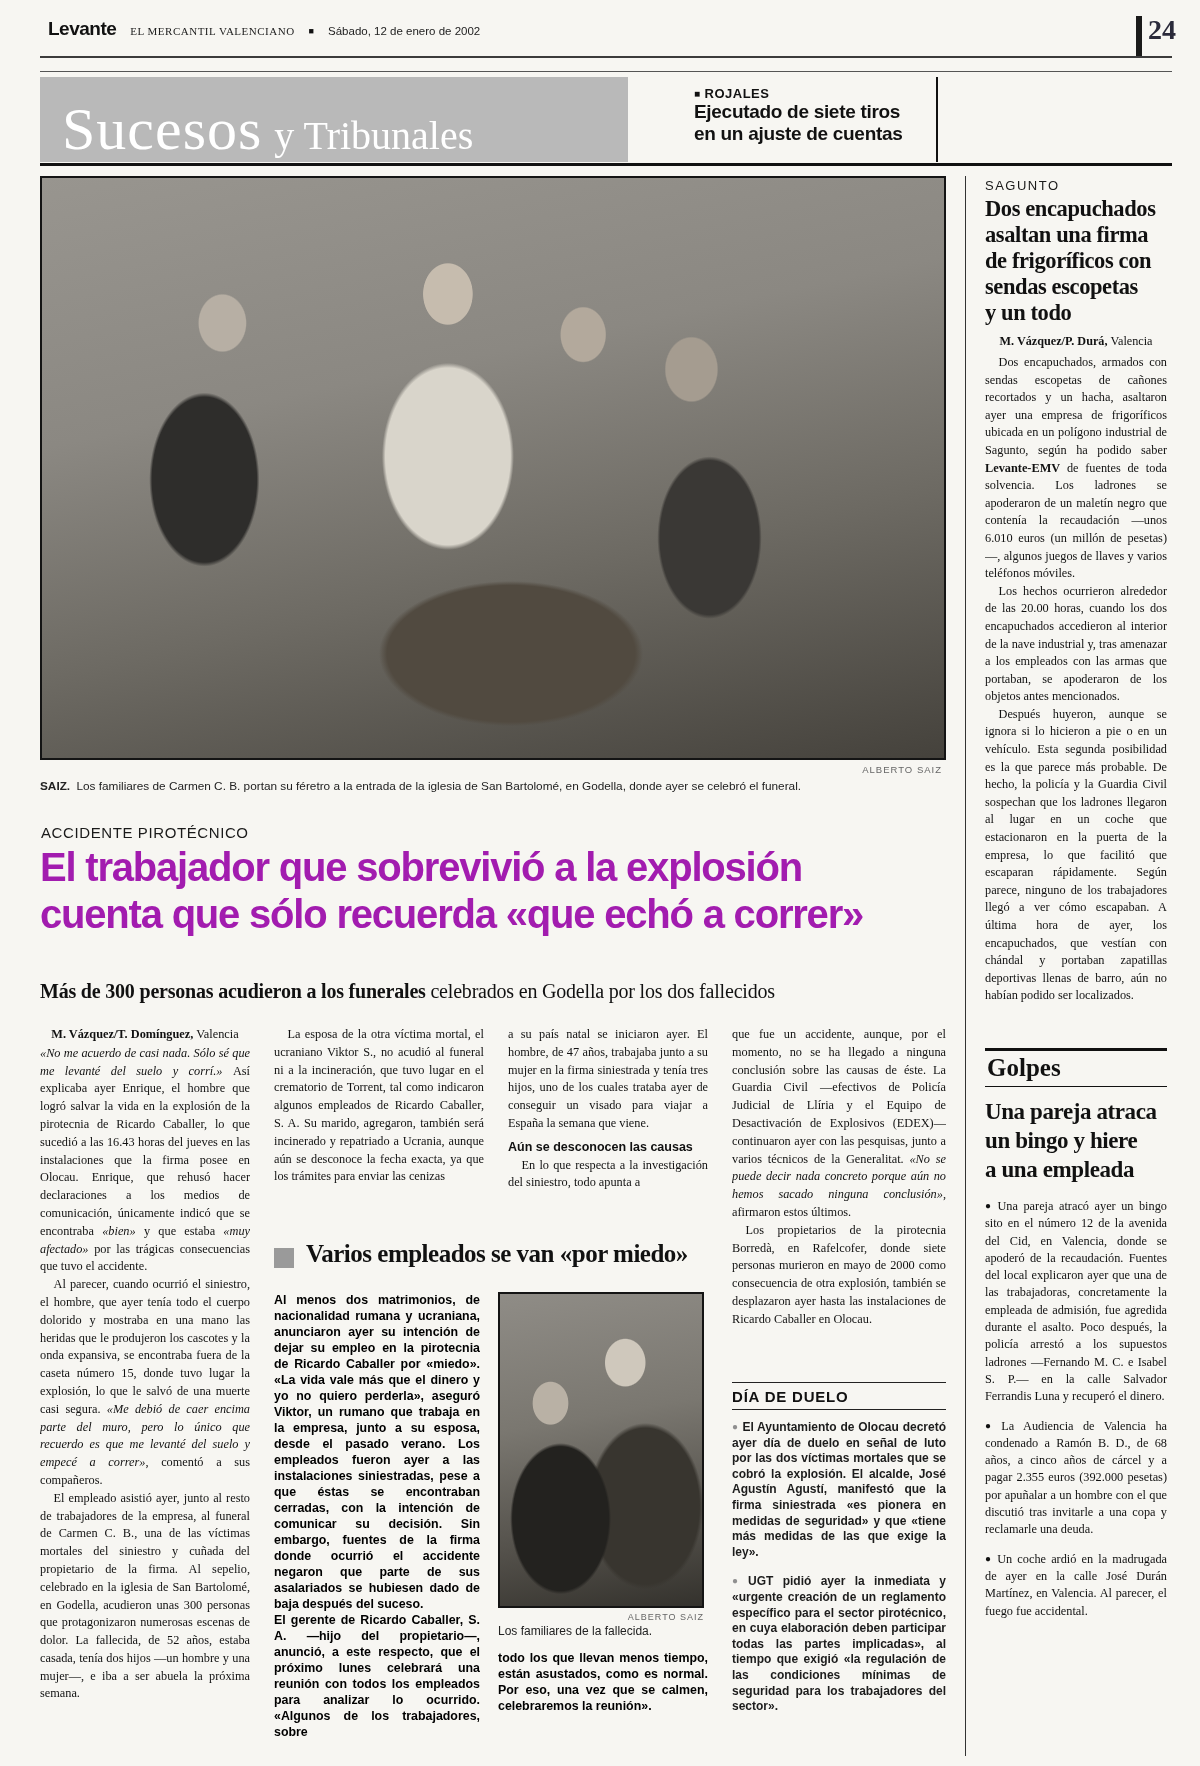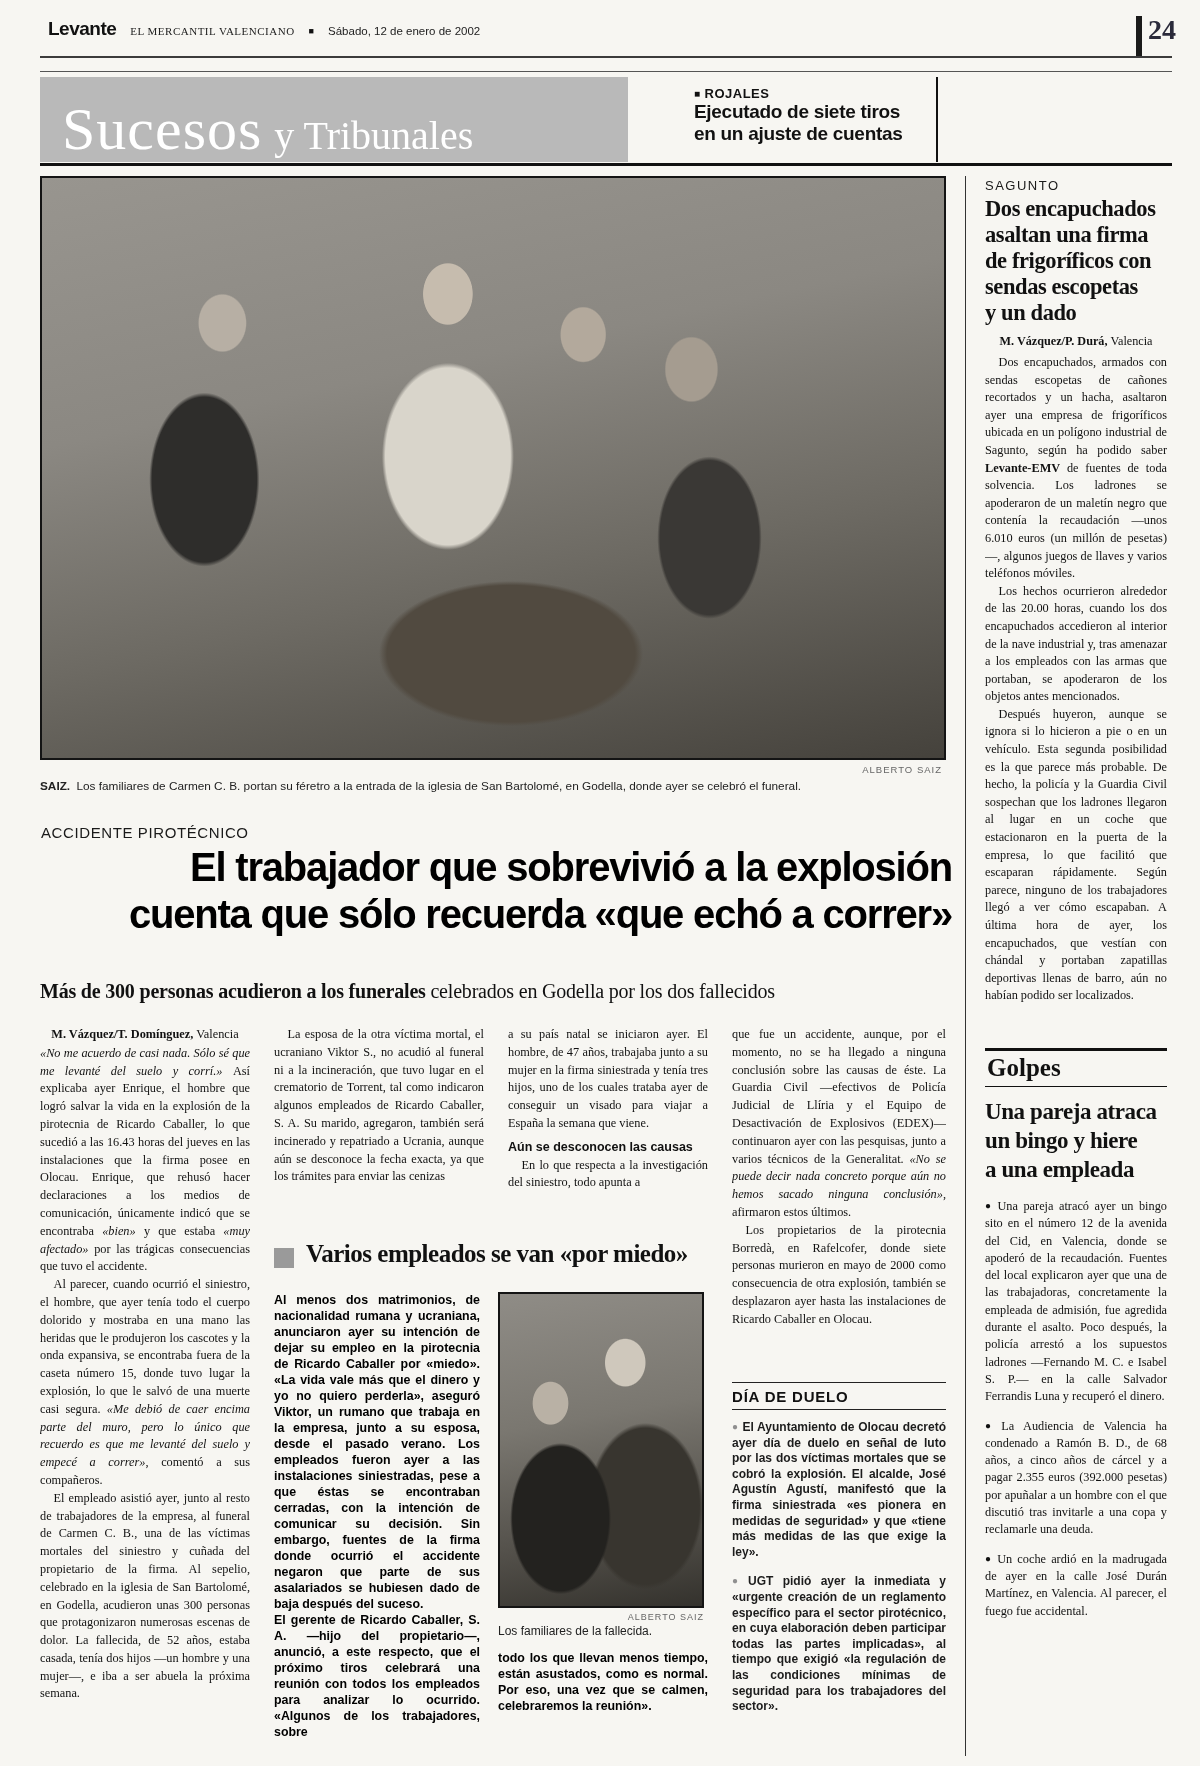--- a/index.html
+++ b/index.html
@@ -52,21 +52,21 @@
       radial-gradient(90px 140px at 74% 62%, #3a3835 55%, rgba(0,0,0,0) 58%),
       radial-gradient(200px 110px at 52% 82%, #514a40 62%, rgba(0,0,0,0) 66%),
       linear-gradient(168deg,#98958f 0%,#8b8882 35%,#6d6a63 65%,#45423c 100%);
   }
   #credit-main{left:640px;top:764px;width:302px;text-align:right;font-family:"Liberation Sans",sans-serif;font-size:9.5px;letter-spacing:1px;color:#666;}
   #caption-main{left:40px;top:779px;width:906px;font-family:"Liberation Sans",sans-serif;font-size:11.8px;color:#222;white-space:nowrap;}
   #caption-main .rb{margin-right:3px;}
 
   
   #art-kicker{left:41px;top:824px;font-family:"Liberation Sans",sans-serif;font-size:15px;letter-spacing:0.6px;color:#1a1a1a;}
-  #art-headline{left:40px;top:844px;width:912px;font-family:"Liberation Sans",sans-serif;font-weight:bold;font-size:40px;line-height:47px;letter-spacing:-1.2px;color:#000000;text-align:right;}
+  #art-headline{left:40px;top:844px;width:912px;font-family:"Liberation Sans",sans-serif;font-weight:bold;font-size:40px;line-height:47px;letter-spacing:-1.2px;color:#a21caf;}
   #art-subhead{left:40px;top:980px;width:908px;font-size:20px;letter-spacing:-0.2px;color:#111;}
 
   
   .bodycol{font-size:12.3px;line-height:17.8px;text-align:justify;overflow:hidden;}
   #col1{left:40px;top:1026px;width:210px;height:740px;}
   #col2{left:274px;top:1026px;width:210px;height:215px;}
   #col3{left:508px;top:1026px;width:200px;height:215px;}
   #col4{left:732px;top:1026px;width:214px;height:344px;}
   .para{margin:0;text-indent:1.1em;}
   .noind{text-indent:0;}
@@ -181,21 +181,21 @@
     <p class="para"><span>Los propietarios de la pirotecnia Borredà, en Rafelcofer, donde siete personas murieron en mayo de 2000 como consecuencia de otra explosión, también se desplazaron ayer hasta las instalaciones de Ricardo Caballer en Olocau.</span></p>
   </div>
 
 <div id="inset" class="abs">
   <div id="inset-titlerow">
     <span id="inset-square"></span>
     <span id="inset-title" class="serif">Varios empleados se van «por miedo»</span>
   </div>
   <div id="inset-left" class="inset-text">
       <p class="para"><span>Al menos dos matrimonios, de nacionalidad rumana y ucraniana, anunciaron ayer su intención de dejar su empleo en la pirotecnia de Ricardo Caballer por «miedo». «La vida vale más que el dinero y yo no quiero perderla», aseguró Viktor, un rumano que trabaja en la empresa, junto a su esposa, desde el pasado verano. Los empleados fueron ayer a las instalaciones siniestradas, pese a que éstas se encontraban cerradas, con la intención de comunicar su decisión. Sin embargo, fuentes de la firma donde ocurrió el accidente negaron que parte de sus asalariados se hubiesen dado de baja después del suceso.</span></p>
-      <p class="para"><span>El gerente de Ricardo Caballer, S. A. —hijo del propietario—, anunció, a este respecto, que el próximo tiros celebrará una reunión con todos los empleados para analizar lo ocurrido. «Algunos de los trabajadores, sobre</span></p>
+      <p class="para"><span>El gerente de Ricardo Caballer, S. A. —hijo del propietario—, anunció, a este respecto, que el próximo lunes celebrará una reunión con todos los empleados para analizar lo ocurrido. «Algunos de los trabajadores, sobre</span></p>
     </div>
   <div id="inset-right">
     <div id="photo-inset"></div>
     <div id="credit-inset">ALBERTO SAIZ</div>
     <div id="caption-inset">Los familiares de la fallecida.</div>
     <div class="inset-text">
         <p class="para"><span>todo los que llevan menos tiempo, están asustados, como es normal. Por eso, una vez que se calmen, celebraremos la reunión».</span></p>
       </div>
   </div>
 </div>
@@ -209,21 +209,21 @@
       <p class="para"><span class="dot dot-gray">●</span><span>UGT pidió ayer la inmediata y «urgente creación de un reglamento específico para el sector pirotécnico, en cuya elaboración deben participar todas las partes implicadas», al tiempo que exigió «la regulación de las condiciones mínimas de seguridad para los trabajadores del sector».</span></p>
     </div>
 </div>
 
 <div id="sg-kicker" class="abs">SAGUNTO</div>
 <div id="sg-headline" class="abs serif">
   <div>Dos encapuchados</div>
   <div>asaltan una firma</div>
   <div>de frigoríficos con</div>
   <div>sendas escopetas</div>
-  <div>y un dado</div>
+  <div>y un todo</div>
 </div>
 <div id="sg-byline" class="abs">
   <span class="rb">M. Vázquez/P. Durá, </span><span>Valencia</span>
 </div>
 <div id="sg-body" class="abs">
     <p class="para"><span>Dos encapuchados, armados con sendas escopetas de cañones recortados y un hacha, asaltaron ayer una empresa de frigoríficos ubicada en un polígono industrial de Sagunto, según ha podido saber </span><span class="rb">Levante-EMV</span><span> de fuentes de toda solvencia. Los ladrones se apoderaron de un maletín negro que contenía la recaudación —unos 6.010 euros (un millón de pesetas)—, algunos juegos de llaves y varios teléfonos móviles.</span></p>
     <p class="para"><span>Los hechos ocurrieron alrededor de las 20.00 horas, cuando los dos encapuchados accedieron al interior de la nave industrial y, tras amenazar a los empleados con las armas que portaban, se apoderaron de los objetos antes mencionados.</span></p>
     <p class="para"><span>Después huyeron, aunque se ignora si lo hicieron a pie o en un vehículo. Esta segunda posibilidad es la que parece más probable. De hecho, la policía y la Guardia Civil sospechan que los ladrones llegaron al lugar en un coche que estacionaron en la puerta de la empresa, lo que facilitó que escaparan rápidamente. Según parece, ninguno de los trabajadores llegó a ver cómo escapaban. A última hora de ayer, los encapuchados, que vestían con chándal y portaban zapatillas deportivas llenas de barro, aún no habían podido ser localizados.</span></p>
   </div>
 

